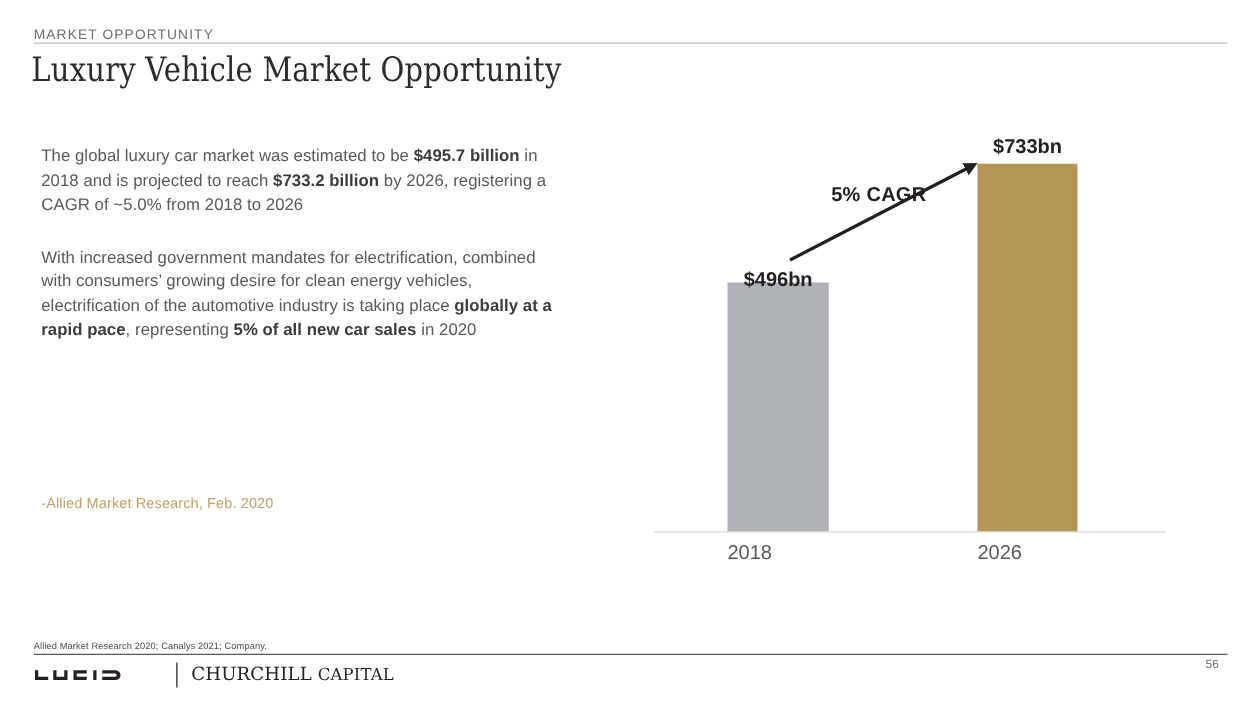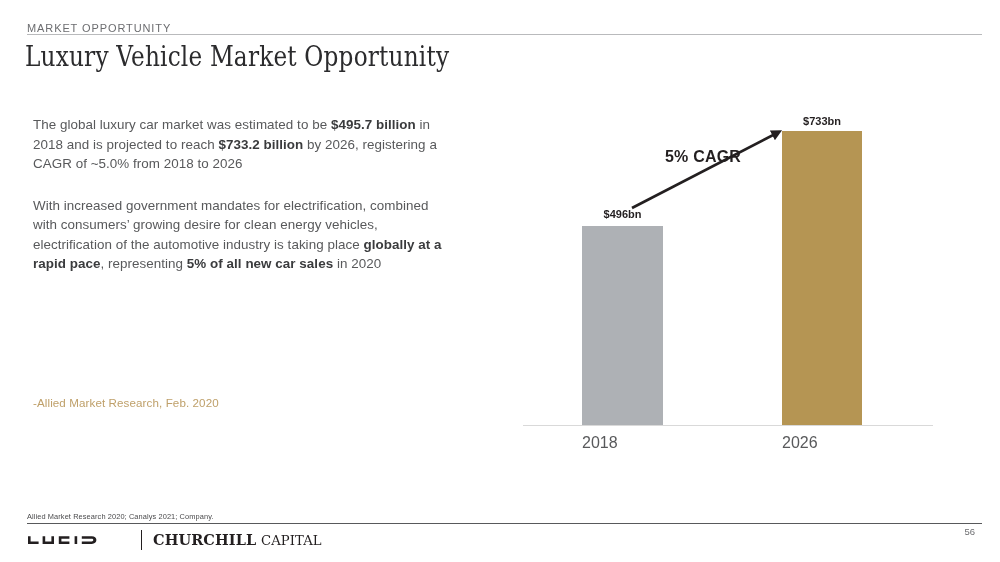--- a/index.html
+++ b/index.html
@@ -132,27 +132,27 @@
     background: #aeb1b5;
   }
   .bar-2026 {
     left: 267px;
     width: 80px;
     height: 294px;
     background: #b59553;
   }
   .bar-value {
     position: absolute;
-    font-size: 11px;
+    font-size: 16px;
     font-weight: 700;
     color: #231f20;
     white-space: nowrap;
     text-align: center;
   }
-  .val-2018 { left: 67px; width: 81px; bottom: 205px; margin-top: 24px; }
+  .val-2018 { left: 67px; width: 81px; bottom: 191px; margin-top: 24px; }
   .val-2026 { left: 262px; width: 90px; bottom: 298px; }
 
   .cat-label {
     position: absolute;
     top: 329px;
     font-size: 16px;
     color: #58595b;
     text-align: left;
     white-space: nowrap;
   }
@@ -221,21 +221,21 @@
     margin: 0 11px 0 9px;
   }
   .churchill-logo {
     font-family: "DejaVu Serif", "Liberation Serif", serif;
     font-size: 14.5px;
     color: #231f20;
     letter-spacing: 0.1px;
     white-space: nowrap;
     line-height: 1;
   }
-  .churchill-logo .cc-bold { font-weight: 700; }
+  .churchill-logo .cc-bold { font-weight: 400; }
   .churchill-logo .cc-reg  { font-weight: 400; font-size: 13.2px; }
 </style>
 </head>
 <body>
 
 <div class="slide">
 
   <div class="eyebrow">MARKET OPPORTUNITY</div>
   <div class="header-rule"></div>
   <h1 class="slide-title">Luxury Vehicle Market Opportunity</h1>

